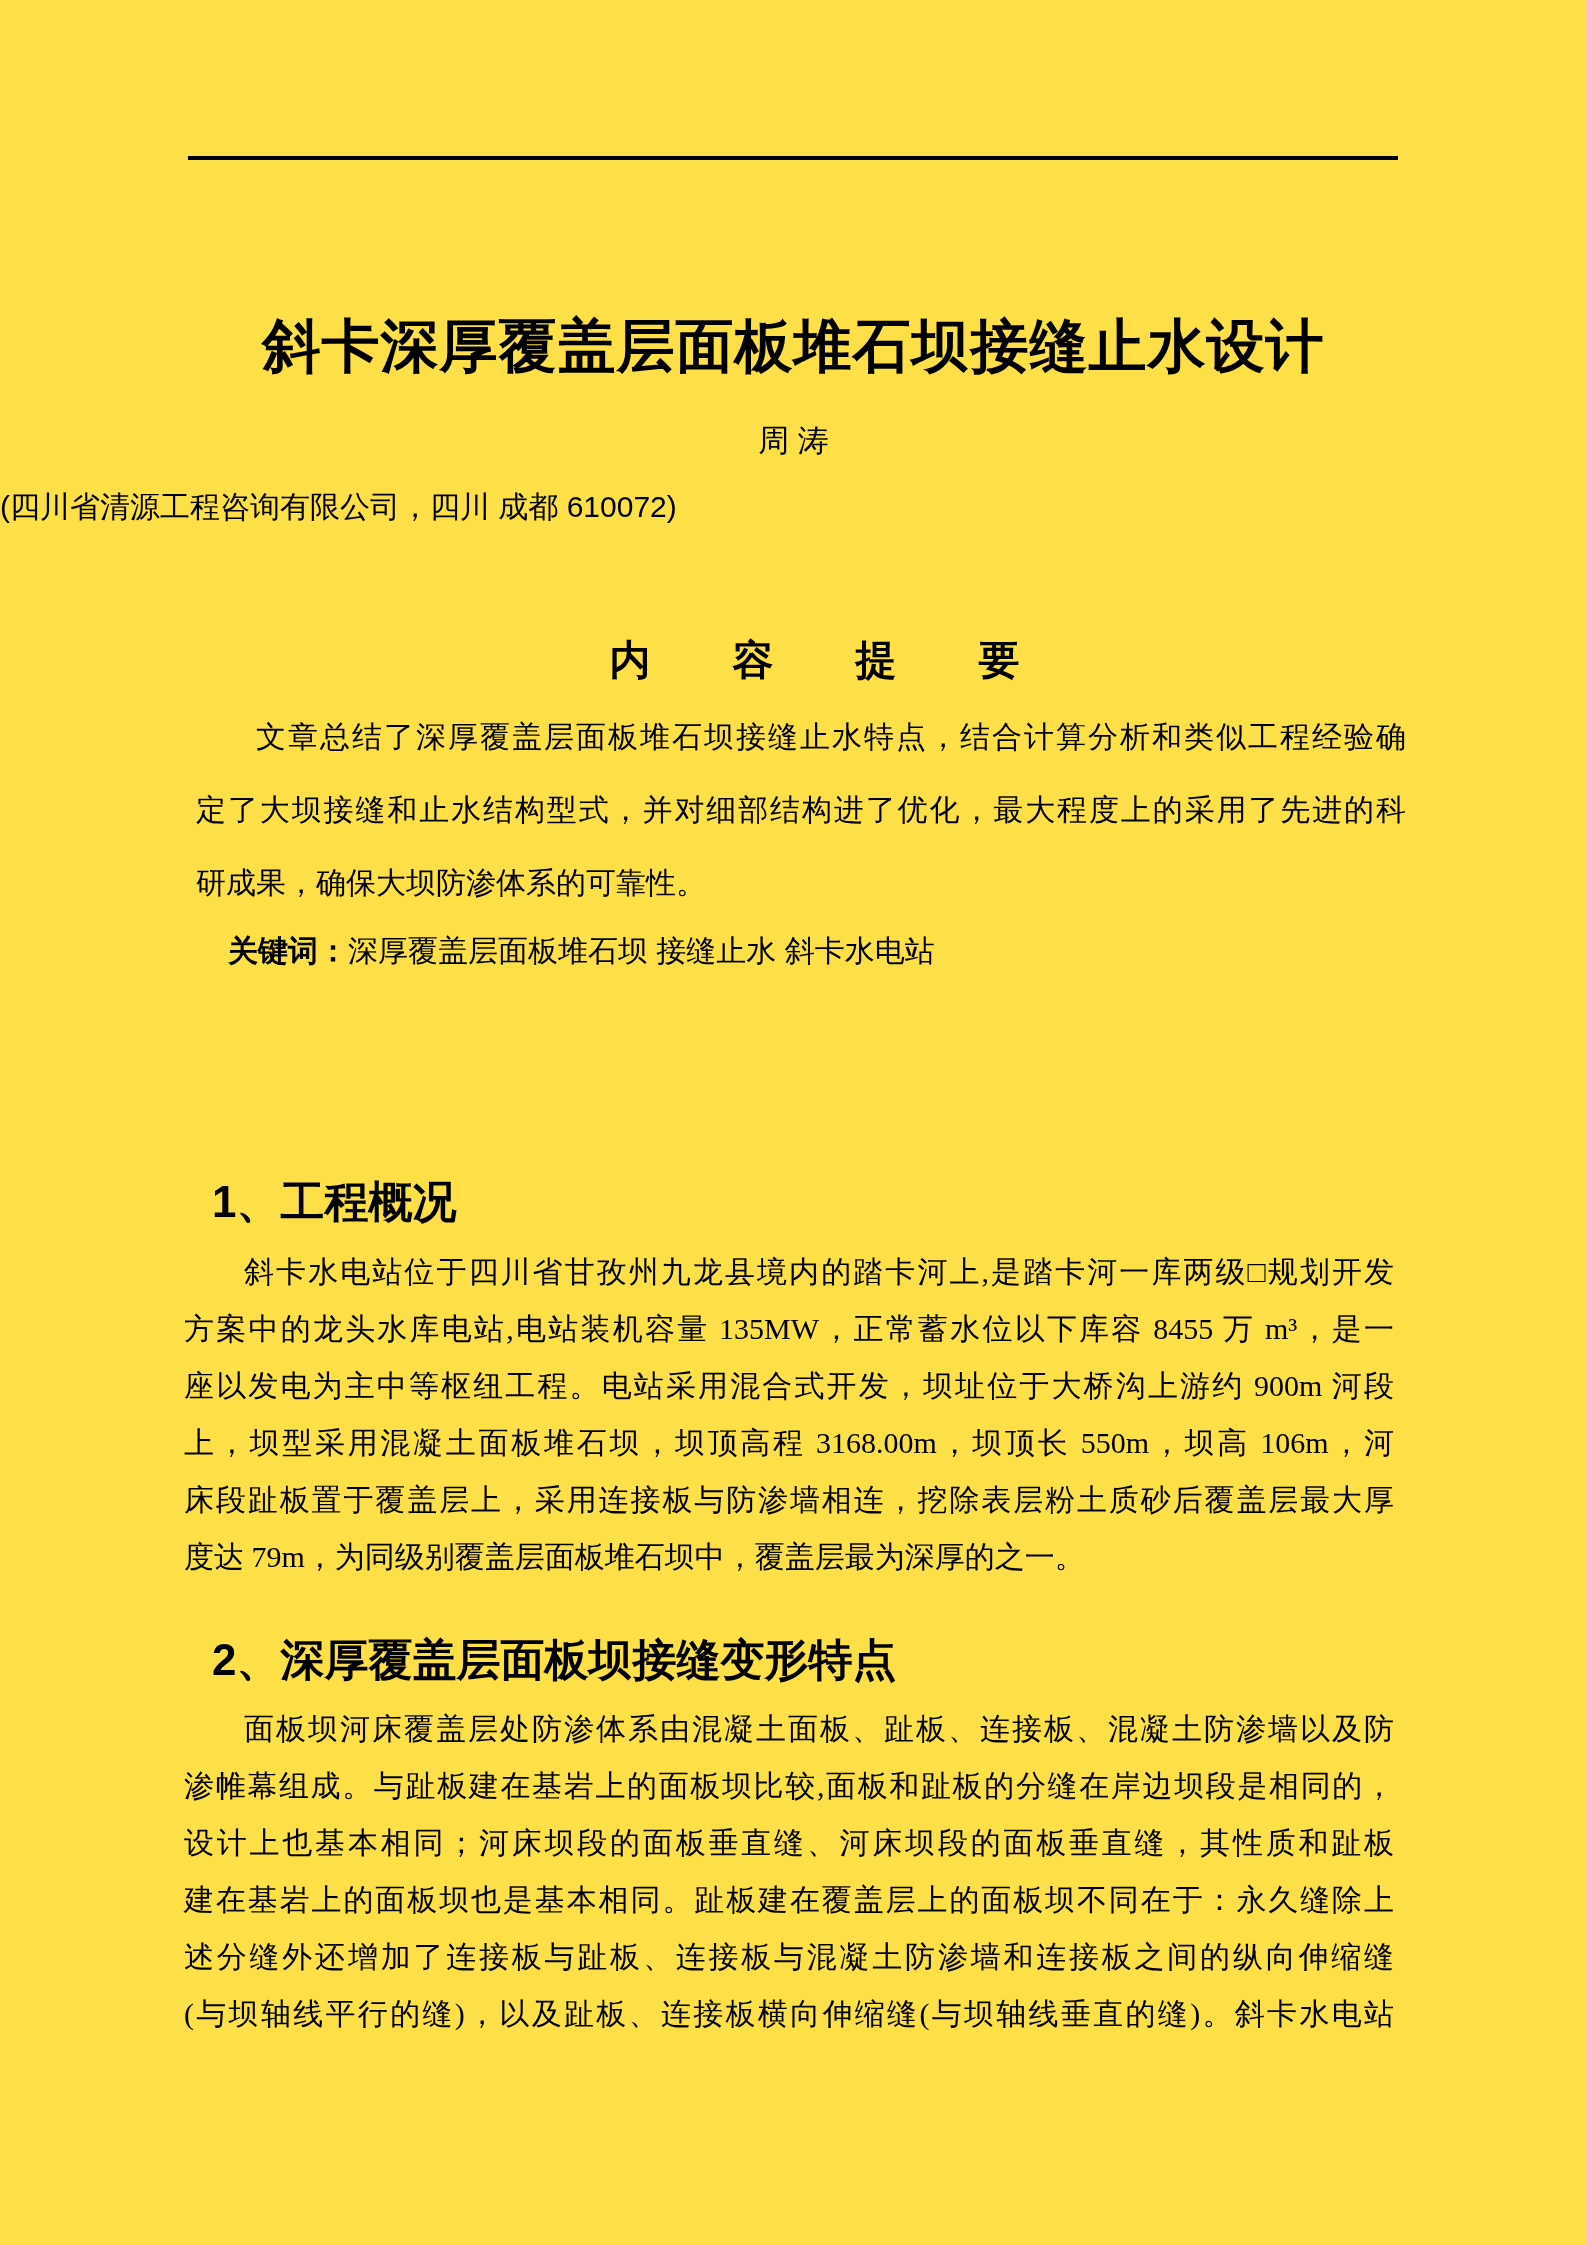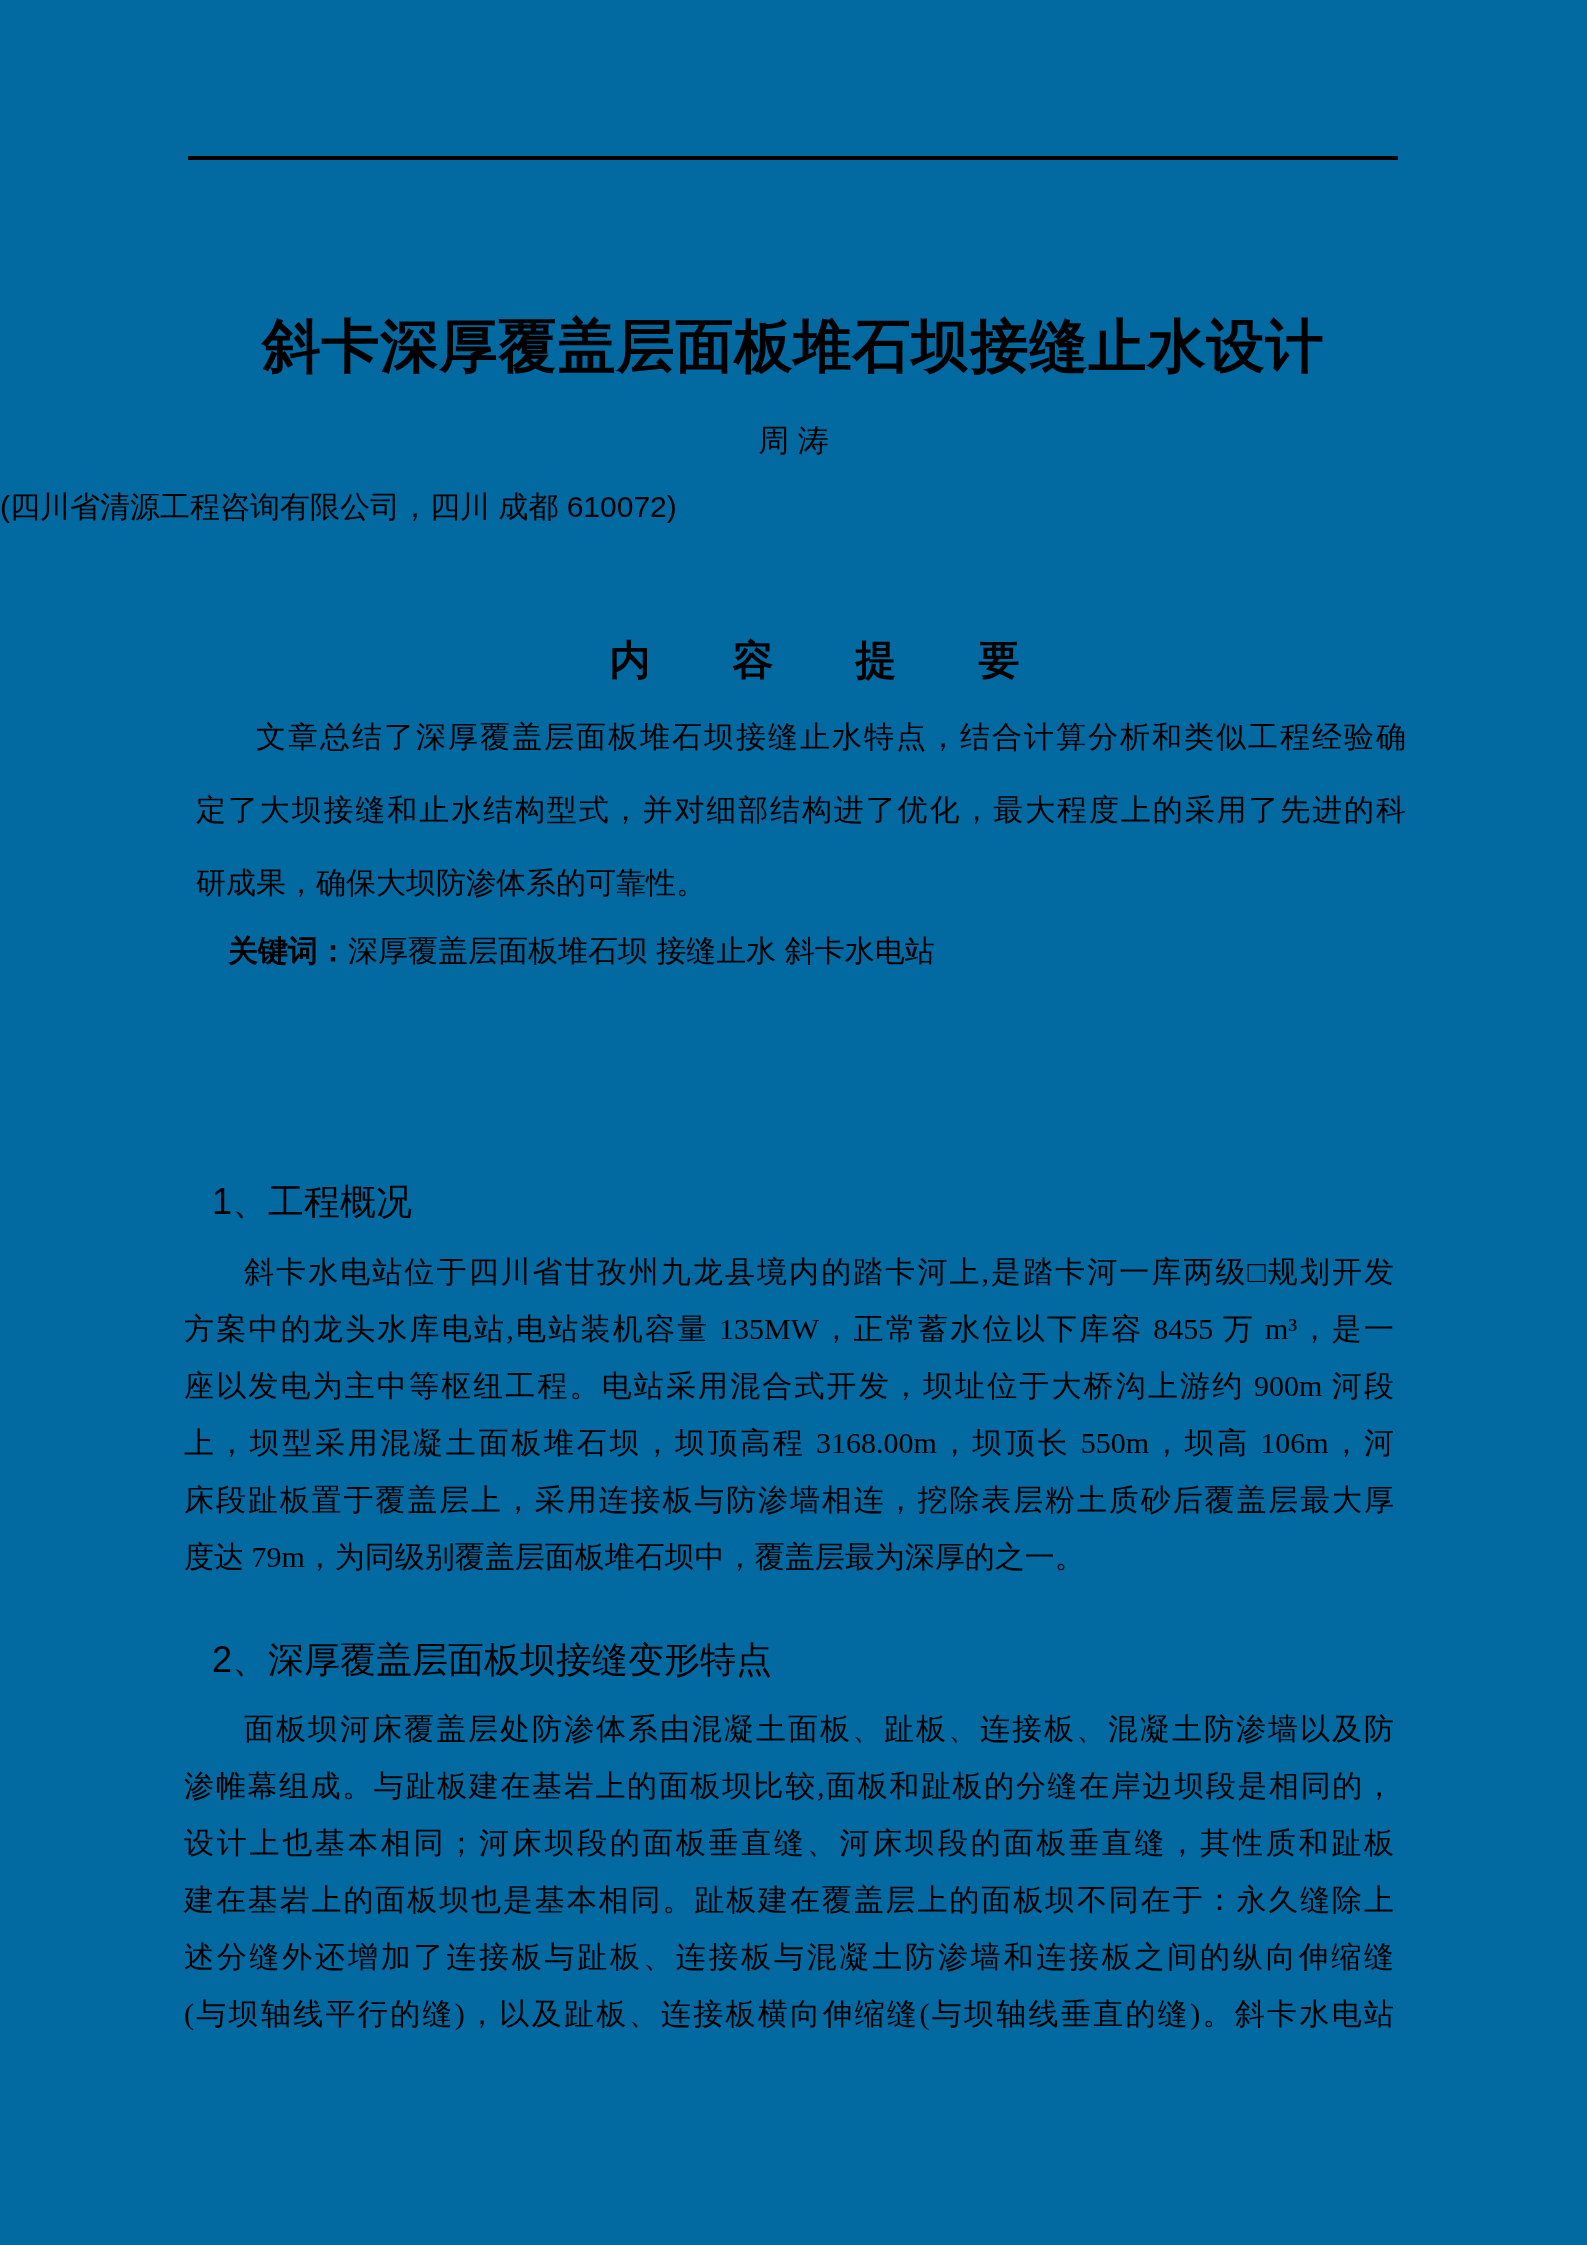--- a/index.html
+++ b/index.html
@@ -1,20 +1,20 @@
 <!DOCTYPE html>
 <html><head>
 <meta charset="utf-8">
 <style>
   html,body { margin:0; padding:0; background:#ffffff; }
   .page {
     position:relative;
     width:1587px;
     height:2245px;
-    background:#0369a1;
+    background:#fde047;
     color:#000000;
     overflow:hidden;
     font-family:"Liberation Serif", serif;
   }
   .rule {
     position:absolute;
     left:188px; top:156px;
     width:1210px; height:4px;
     background:#000000;
   }
@@ -78,22 +78,22 @@
   }
   .kw-label { font-weight:700; }
   .sec-h {
     position:absolute;
     left:188px;
     width:1210px;
     padding-left:24px;
     box-sizing:border-box;
     margin:0;
     font-family:"Liberation Sans", sans-serif;
-    font-weight:400;
-    font-size:36px;
+    font-weight:700;
+    font-size:44px;
     line-height:60px;
   }
   .body-par {
     position:absolute;
     left:184px;
     width:1210px;
     font-size:30px;
     line-height:57px;
   }
   .jline { text-align:justify; text-align-last:justify; }

